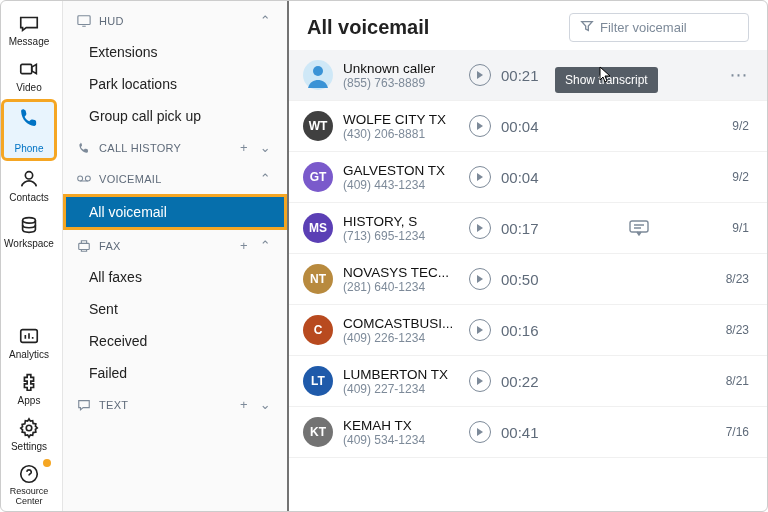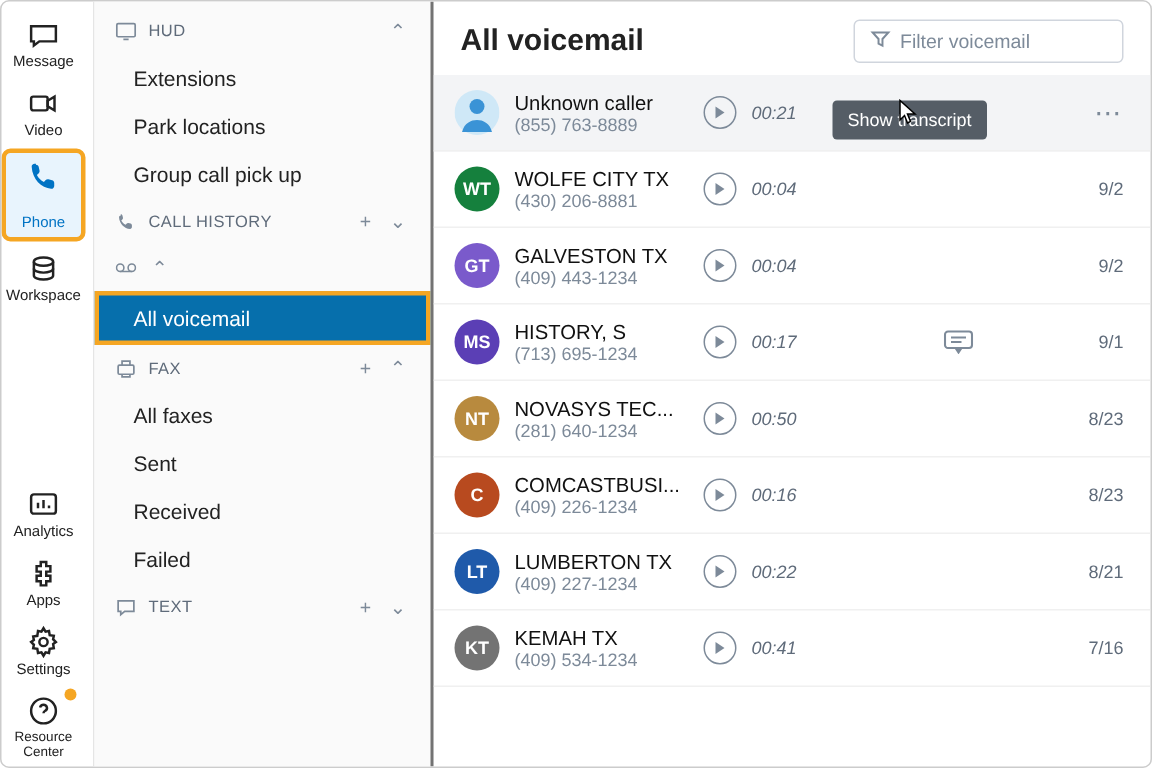--- a/index.html
+++ b/index.html
@@ -33,21 +33,21 @@
 .vm-list { flex: 1; overflow-y: auto; }
 .vm-row { display: flex; align-items: center; padding: 10px 18px 10px 14px; border-bottom: 1px solid #f0f0f0; gap: 10px; position: relative; }
 .vm-row.hov { background: #f3f4f6; }
 .vm-av { width: 30px; height: 30px; border-radius: 50%; display: flex; align-items: center; justify-content: center; font-size: 12px; font-weight: 600; color: #fff; flex-shrink: 0; }
 .vm-av svg { width: 30px; height: 30px; }
 .vm-info { width: 116px; flex-shrink: 0; }
 .vm-name { font-size: 13.5px; font-weight: 500; color: #111; white-space: nowrap; overflow: hidden; text-overflow: ellipsis; }
 .vm-num { font-size: 12px; color: #7d8a99; }
 .vm-play { width: 22px; height: 22px; border: 1.5px solid #7d8a99; border-radius: 50%; display: flex; align-items: center; justify-content: center; cursor: pointer; flex-shrink: 0; }
 .vm-play svg { width: 8px; height: 10px; }
-.vm-dur { width: 44px; font-size: 12px; color: #5f6b7a; flex-shrink: 0; font-style: italic; }
+.vm-dur { width: 44px; font-size: 15px; color: #5f6b7a; flex-shrink: 0; }
 .vm-ts { width: 34px; flex-shrink: 0; display:flex; justify-content:center; }
 .vm-fill { flex: 1; }
 .vm-date { font-size: 12px; color: #5f6b7a; text-align: right; flex-shrink: 0; }
 .vm-more { width: 20px; text-align: center; color: #7d8a99; cursor: pointer; font-size: 18px; letter-spacing: 1px; }
 .tooltip { position: absolute; top: 17px; left: 266px; background: #555d66; color: #fff; font-size: 12px; padding: 6px 10px; border-radius: 3px; z-index: 50; white-space: nowrap; }
 .cursor { position: absolute; top: 16px; left: 310px; z-index: 51; }
 .cursor svg { width: 14px; height: 18px; }
 </style>
 </head>
 <body>
@@ -76,20 +76,29 @@
       <span class="icn">
           <svg viewBox="0 0 24 24" fill="#0073c4">
             <path d="M6.5 3c1 0 1.8.6 2 1.6l.6 2.6c.2.8-.1 1.6-.7 2.2l-1.2 1.1c1.1 2.2 2.9 4 5.1 5.1l1.1-1.2c.6-.6 1.4-.9 2.2-.7l2.6.6c1 .2 1.6 1 1.6 2v2.2c0 1.2-1 2.2-2.2 2.1C10.4 20.1 3.9 13.6 3.4 4.6 3.3 3.4 4.3 2.4 5.5 2.4H6.5z"></path>
           </svg>
         </span>
       <span class="lbl">Phone</span>
     </div>
     <div class="rail-item">
       <span class="icn">
           <svg viewBox="0 0 24 24" fill="none" stroke="#222" stroke-width="1.8">
+            <circle cx="12" cy="8" r="4"></circle>
+            <path d="M4 20c1-4 5-6 8-6s7 2 8 6"></path>
+          </svg>
+        </span>
+      <span class="lbl">Contacts</span>
+    </div>
+    <div class="rail-item">
+      <span class="icn">
+          <svg viewBox="0 0 24 24" fill="none" stroke="#222" stroke-width="1.8">
             <ellipse cx="12" cy="7" rx="7" ry="3"></ellipse>
             <path d="M5 7v5c0 1.7 3.1 3 7 3s7-1.3 7-3V7"></path>
             <path d="M5 12v5c0 1.7 3.1 3 7 3s7-1.3 7-3v-5"></path>
           </svg>
         </span>
       <span class="lbl">Workspace</span>
     </div>
     <div class="spacer"></div>
     <div class="rail-item">
       <span class="icn">
@@ -156,20 +165,21 @@
     </div>
 
     <div class="sect-hdr">
       <span class="icn">
           <svg viewBox="0 0 20 10" fill="none" stroke="#7d8a99" stroke-width="1.5">
             <circle cx="4.5" cy="5" r="3.5"></circle>
             <circle cx="15.5" cy="5" r="3.5"></circle>
             <path d="M4.5 8.5h11"></path>
           </svg>
         </span>
+      <span class="lbl">VOICEMAIL</span>
       <span class="chev">⌃</span>
     </div>
     <div class="sect-item selected">All voicemail</div>
 
     <div class="sect-hdr">
       <span class="icn">
           <svg viewBox="0 0 16 16" fill="none" stroke="#7d8a99" stroke-width="1.3">
             <rect x="2" y="5" width="12" height="7" rx="1"></rect>
             <path d="M5 5V2h6v3M5 12v2h6v-2"></path>
           </svg>
@@ -234,21 +244,21 @@
             </svg>
           </div>
           <div class="vm-fill"></div>
           <div class="vm-more">⋯</div>
           <div class="tooltip">Show transcript</div>
           <div class="cursor"><svg viewBox="0 0 14 18">
               <path d="M1 1l0 13 3-3 2 5 2-1-2-5 5 0z" fill="#fff" stroke="#000" stroke-width="1"></path>
             </svg></div>
         </div>
         <div class="vm-row">
-          <div class="vm-av" style="background:#15803d">WT</div>
+          <div class="vm-av" style="background:#404040">WT</div>
           <div class="vm-info">
             <div class="vm-name">WOLFE CITY TX</div>
             <div class="vm-num">(430) 206-8881</div>
           </div>
           <div class="vm-play">
             <svg viewBox="0 0 8 10">
               <path d="M1 1l6 4-6 4z" fill="#7d8a99"></path>
             </svg>
           </div>
           <div class="vm-dur">00:04</div>

